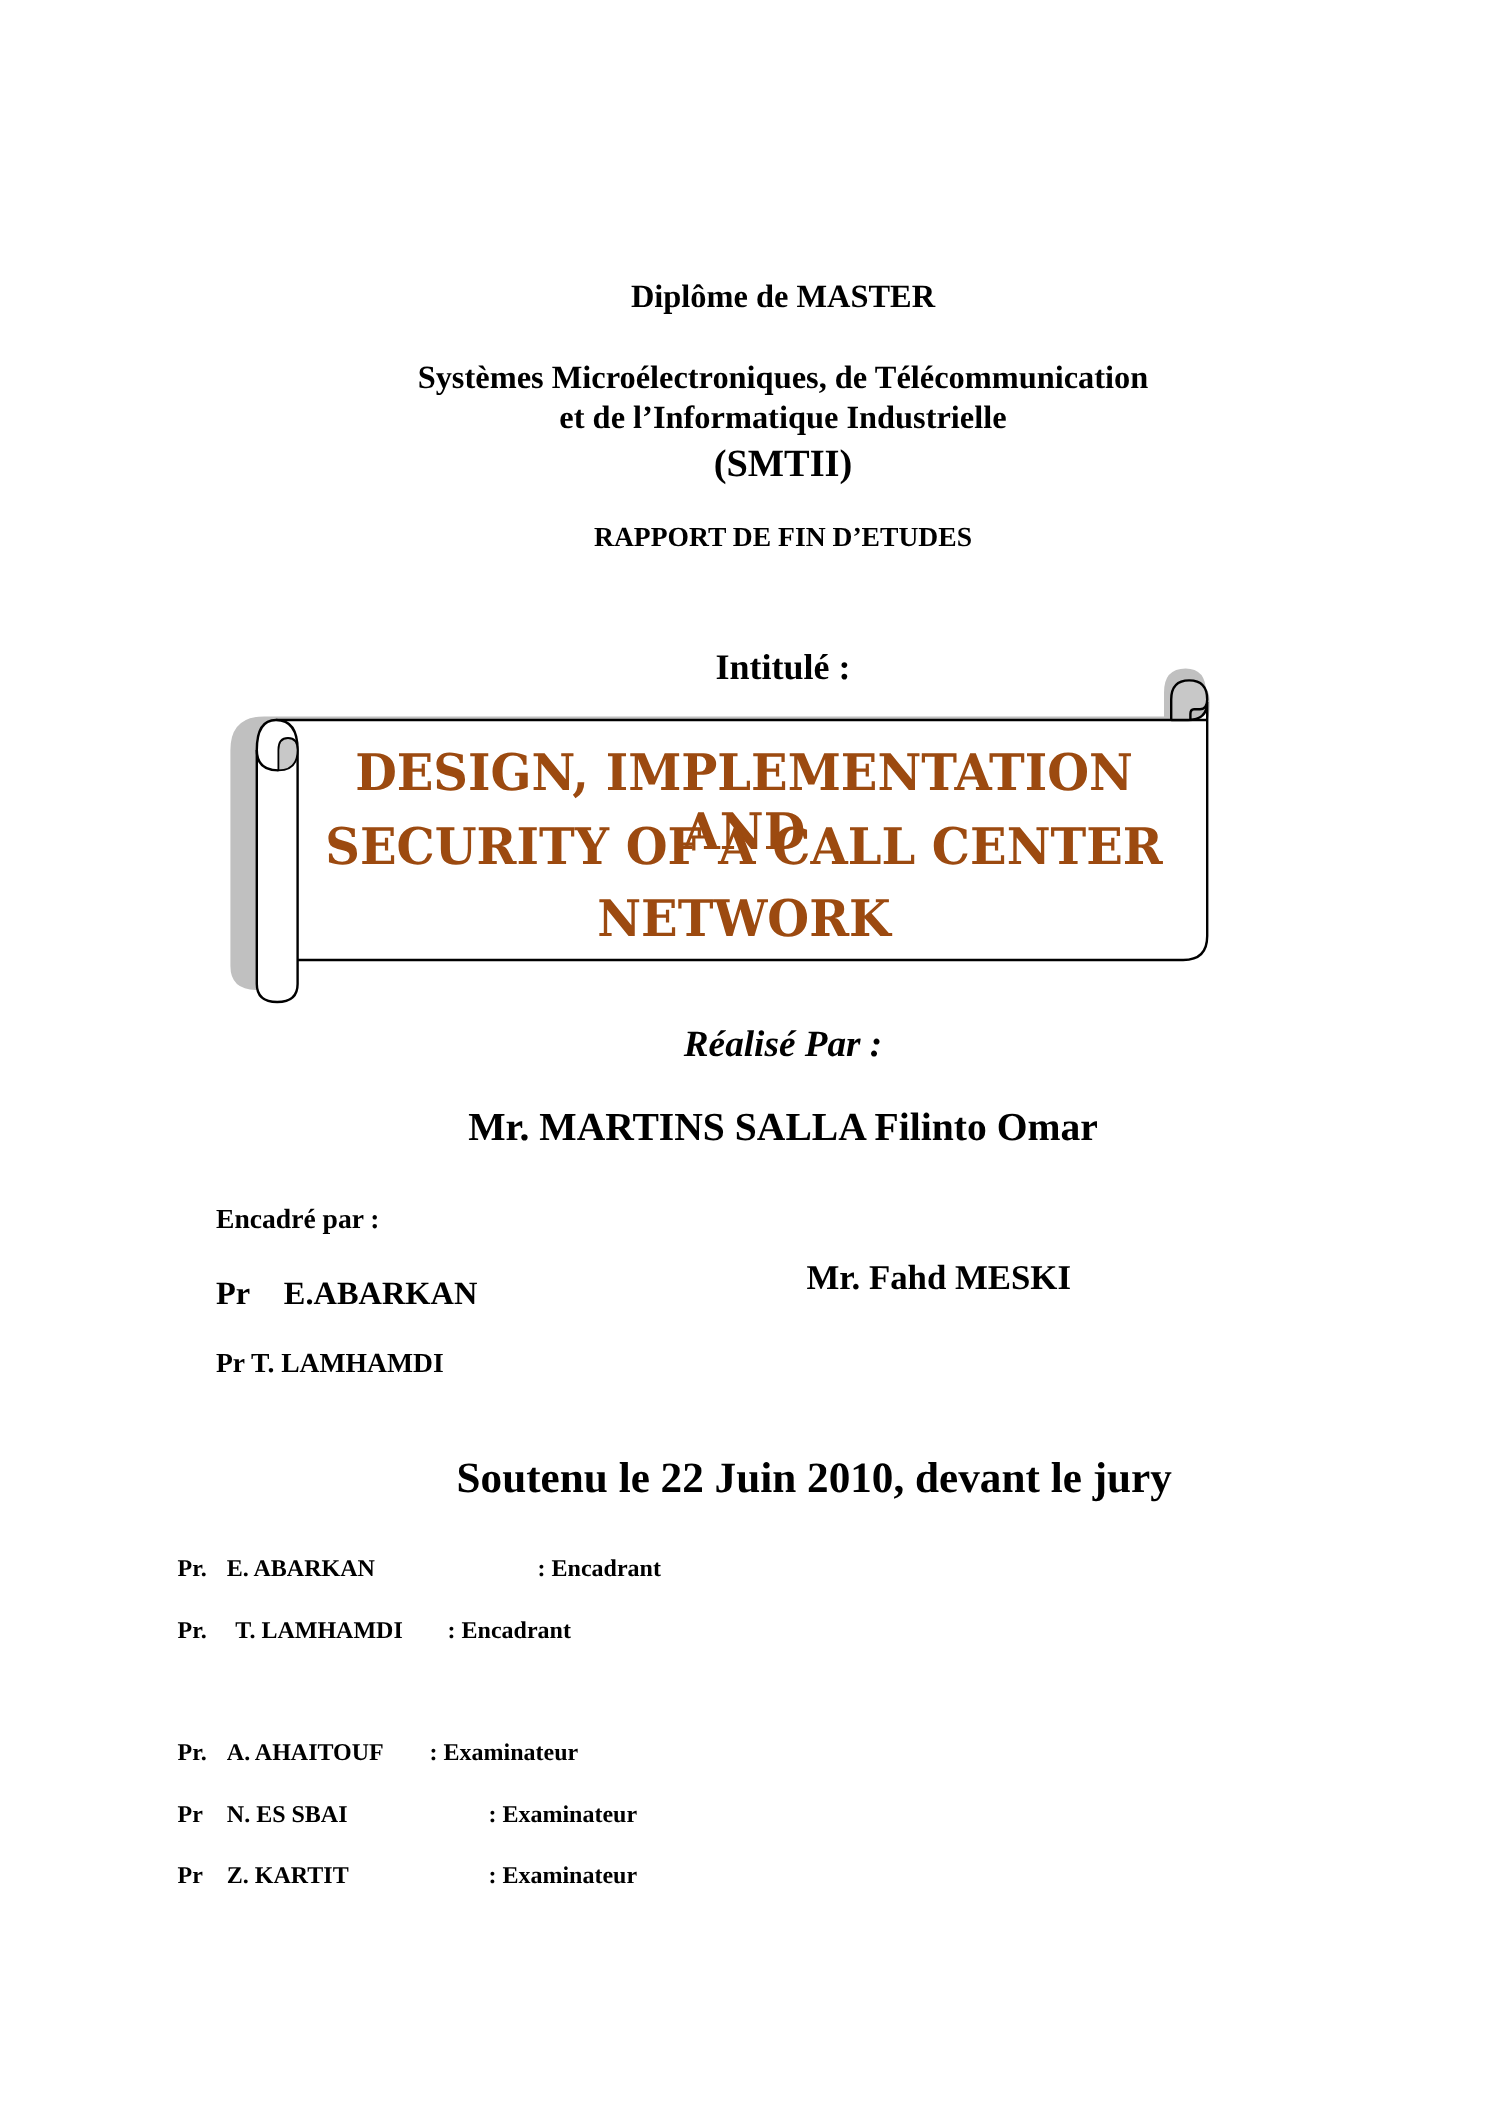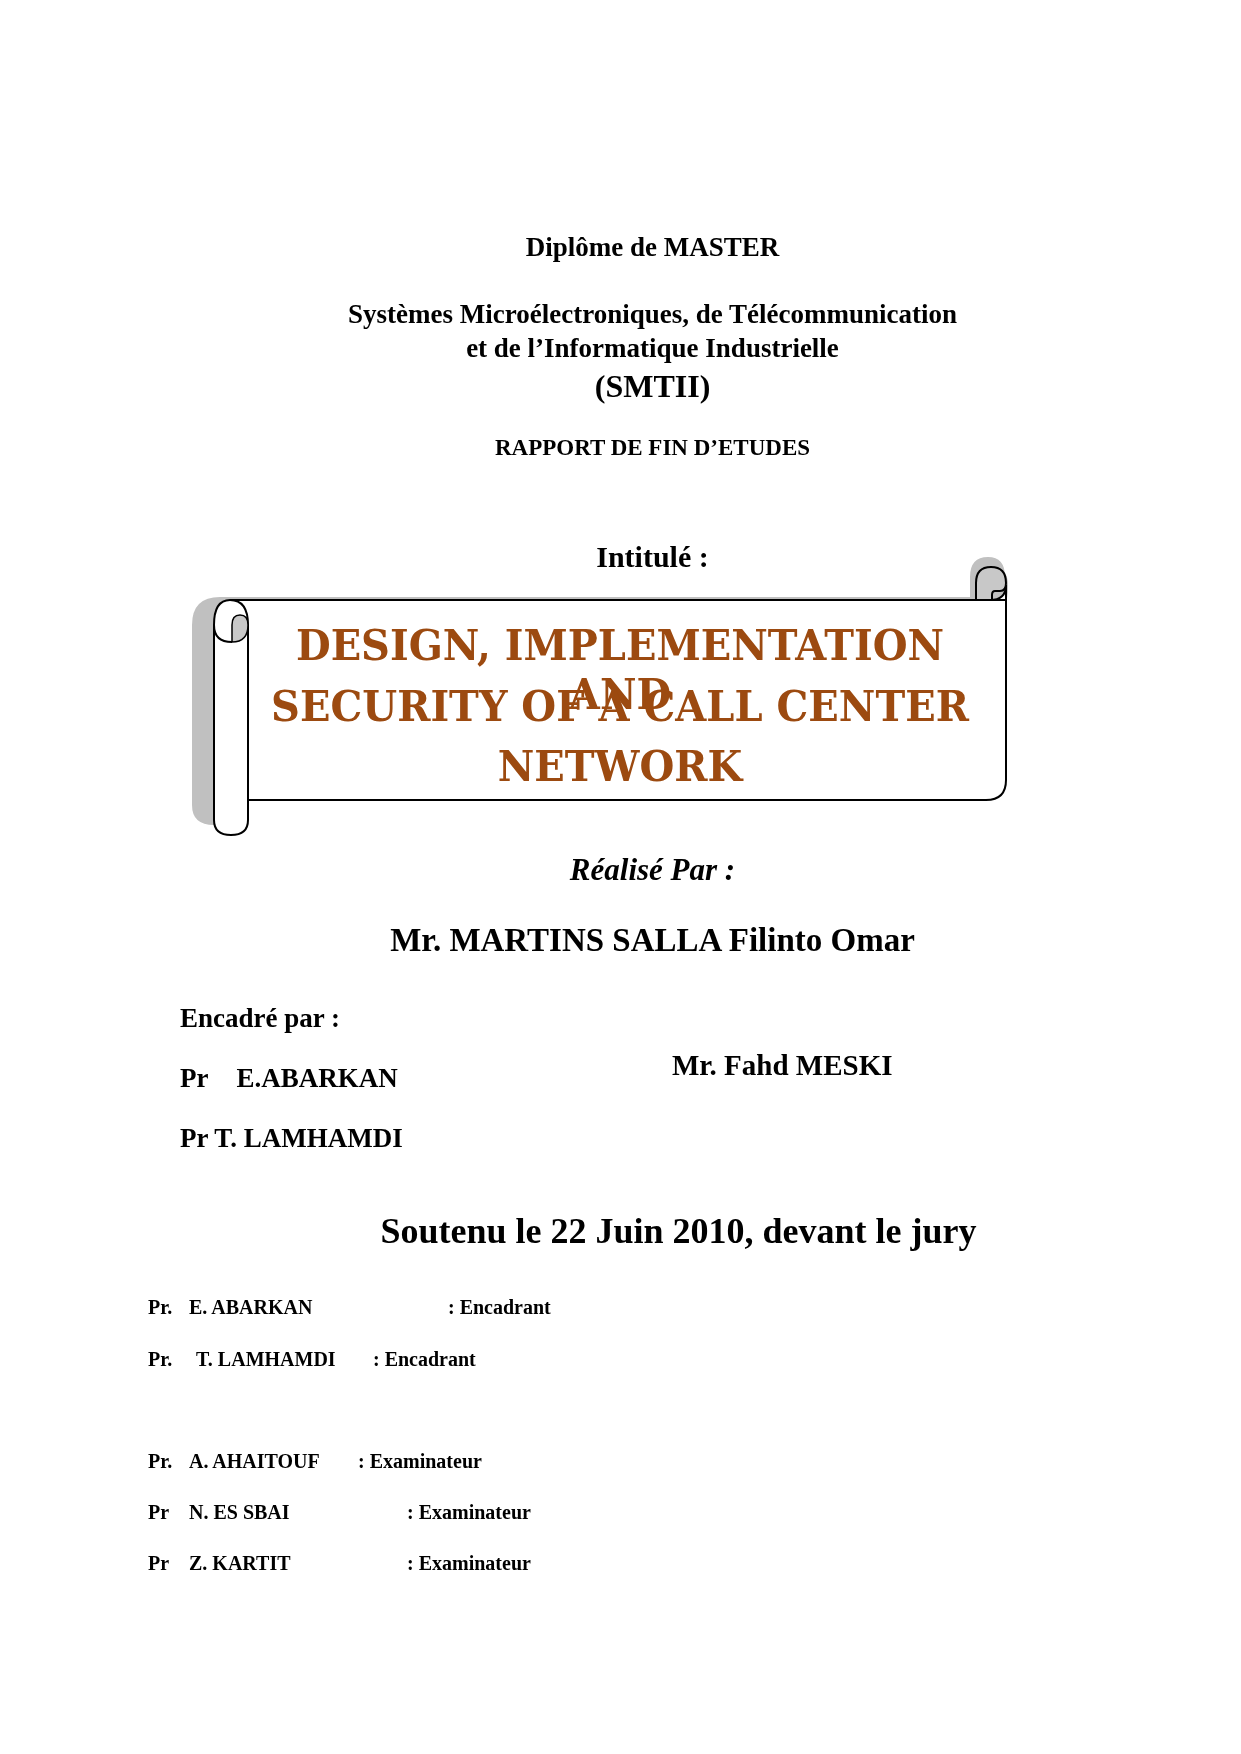--- a/index.html
+++ b/index.html
@@ -13,25 +13,25 @@
   .h-abbr { top:368px; font-size:32px; }
   .h-rapport { top:435px; font-size:23px; }
   .h-intitule { top:540px; font-size:30px; }
   .scroll { position:absolute; left:190px; top:555px; width:820px; height:285px; }
   .title-line { position:absolute; left:240px; width:760px; text-align:center;
     font-family: "DejaVu Serif", "Liberation Serif", serif; font-weight:bold;
     font-size:40px; color:#9C4A10; letter-spacing:0px; transform:scaleY(1.05); }
   .t1 { top:622px; } .t2 { top:682px; } .t3 { top:742px; }
   .lbl-realise { top:852px; font-size:31px;font-style:italic; }
   .author { top:922px; font-size:33px; }
-  .sup-label { left:148px; top:1003px; font-size:27px; }
+  .sup-label { left:148px; top:1003px; font-size:23px; }
   .sup1 { left:148px; top:1063px; font-size:27px; }
   .sup1 .gap { display:inline-block; width:28px; }
   .sup-ext { left:640px; top:1049px; font-size:29px; }
-  .sup2 { left:148px; top:1123px; font-size:27px; }
+  .sup2 { left:148px; top:1123px; font-size:23px; }
   .defense { top:1210px; font-size:36px;margin-left:26px; }
   .jury-row { position:absolute; left:148px; font-size:20px; height:26px; }
   .jury-row span { position:absolute; top:0; white-space:nowrap; }
 </style>
 </head>
 <body>
 
 <div>
 
   <div class="abs center serif h-diplome">Diplôme de MASTER</div>

